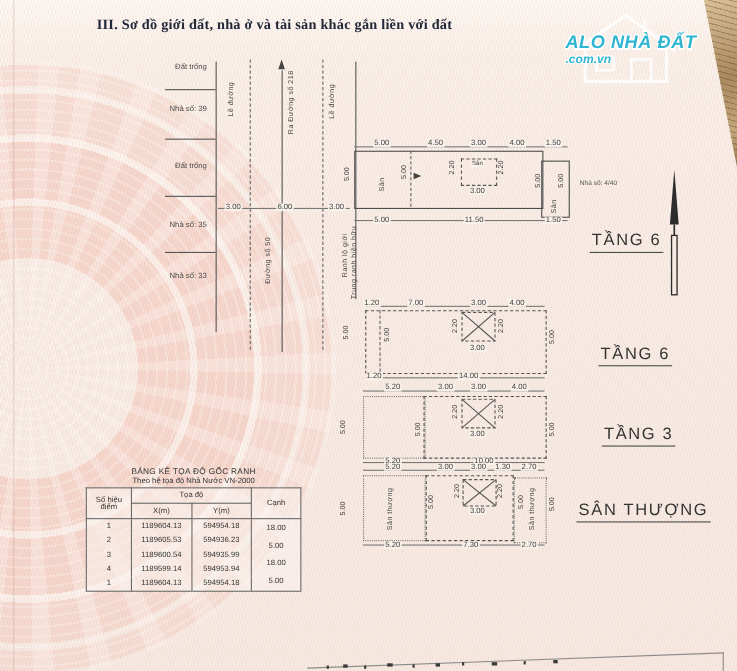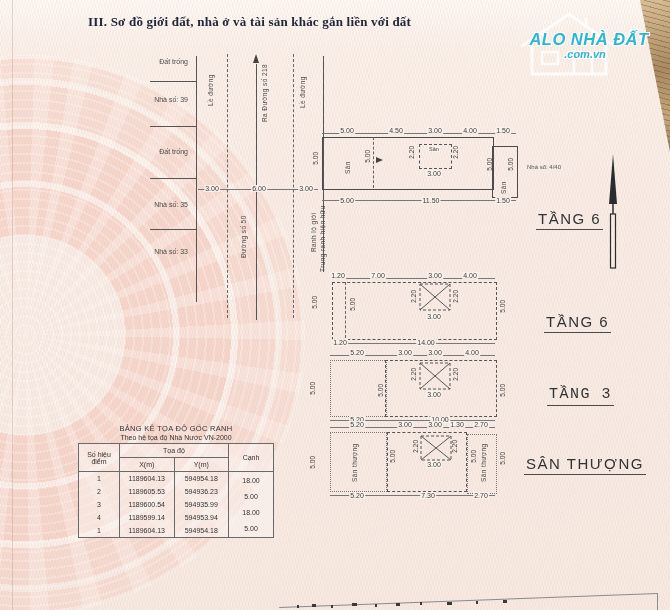--- a/index.html
+++ b/index.html
@@ -16,21 +16,21 @@
       radial-gradient(circle,rgba(0,0,0,0) 0 100px,rgba(243,193,178,.50) 100px 148px,rgba(252,240,234,.55) 148px 154px,rgba(242,190,176,.48) 154px 206px,rgba(252,242,236,.5) 206px 213px,rgba(243,195,181,.42) 213px 250px,rgba(0,0,0,0) 250px 257px,rgba(244,200,187,.38) 257px 276px,rgba(0,0,0,0) 276px);}
   .fold{position:absolute;left:12px;top:0;height:610px;border-left:1px solid rgba(150,105,95,.22);}
   .wedge{position:absolute;right:0;top:0;width:30px;height:160px;
     clip-path:polygon(0% 0%,100% 0%,100% 95%);
     background:linear-gradient(165deg,#d9bf96,#a98a60 45%,#c3a67c 75%,#8f7148);}
   .wedge:after{content:"";position:absolute;inset:0;
     background:repeating-linear-gradient(15deg,rgba(80,50,25,.30) 0 1px,transparent 1px 5px);}
   .title{position:absolute;left:88px;top:14px;font-family:"Liberation Serif",serif;
     font-weight:700;font-size:13px;color:#232838;letter-spacing:.2px;white-space:nowrap;}
   
-  .logo{position:absolute;right:6px;top:8px;width:150px;height:70px;text-align:center;z-index:5;}
+  .logo{position:absolute;right:6px;top:8px;width:150px;height:70px;text-align:left;z-index:5;}
   .logo svg{position:absolute;right:0;top:0;opacity:.8;}
   .brand{position:relative;font-size:16.5px;font-weight:800;font-style:italic;color:#2db5d2;
     margin-top:22px;letter-spacing:.5px;
     text-shadow:-1px -1px 0 #fff,1px -1px 0 #fff,-1px 1px 0 #fff,1px 1px 0 #fff;}
   .domain{position:relative;font-size:11px;font-weight:700;font-style:italic;color:#2db5d2;
     padding-right:8px;margin-top:-1px;
     text-shadow:-1px -1px 0 #fff,1px -1px 0 #fff,-1px 1px 0 #fff,1px 1px 0 #fff;}
   
   .vline{position:absolute;border-left:1px solid #555;}
   .vdash{position:absolute;border-left:1px dashed #666;}
@@ -209,21 +209,21 @@
   <div class="dim" style="left:357px;top:416px;">5.20</div>
   <div class="dim" style="left:440px;top:416px;">10.00</div>
 
   <div class="vdim" style="left:309px;top:382px;">5.00</div>
   <div class="vdim" style="left:377px;top:384px;">5.00</div>
   <div class="vdim" style="left:499px;top:384px;">5.00</div>
   <div class="vdim" style="left:410px;top:368px;">2.20</div>
   <div class="vdim" style="left:452px;top:368px;">2.20</div>
   <div class="dim" style="left:434px;top:391px;">3.00</div>
 
-  <div class="floor-title" style="left:547px;top:386px;font-family:Liberation Mono, monospace;">TẦNG 3</div>
+  <div class="floor-title" style="left:547px;top:386px;">TẦNG 3</div>
 
   <div class="rect-dot" style="left:330px;top:432px;width:55px;height:58px;"></div>
   <div class="rect-dash" style="left:387px;top:432px;width:78px;height:58px;"></div>
   <div class="rect-dot" style="left:467px;top:434px;width:28px;height:58px;"></div>
   <svg style="position:absolute;left:420px;top:435px;z-index:2;" width="32" height="26" viewBox="0 0 32 26">
     <rect x="1" y="1" width="30" height="24" fill="none" stroke="#555" stroke-width="1" stroke-dasharray="3 2"></rect>
     <line x1="1" y1="1" x2="31" y2="25" stroke="#555" stroke-width="1"></line>
     <line x1="31" y1="1" x2="1" y2="25" stroke="#555" stroke-width="1"></line>
   </svg>
 

